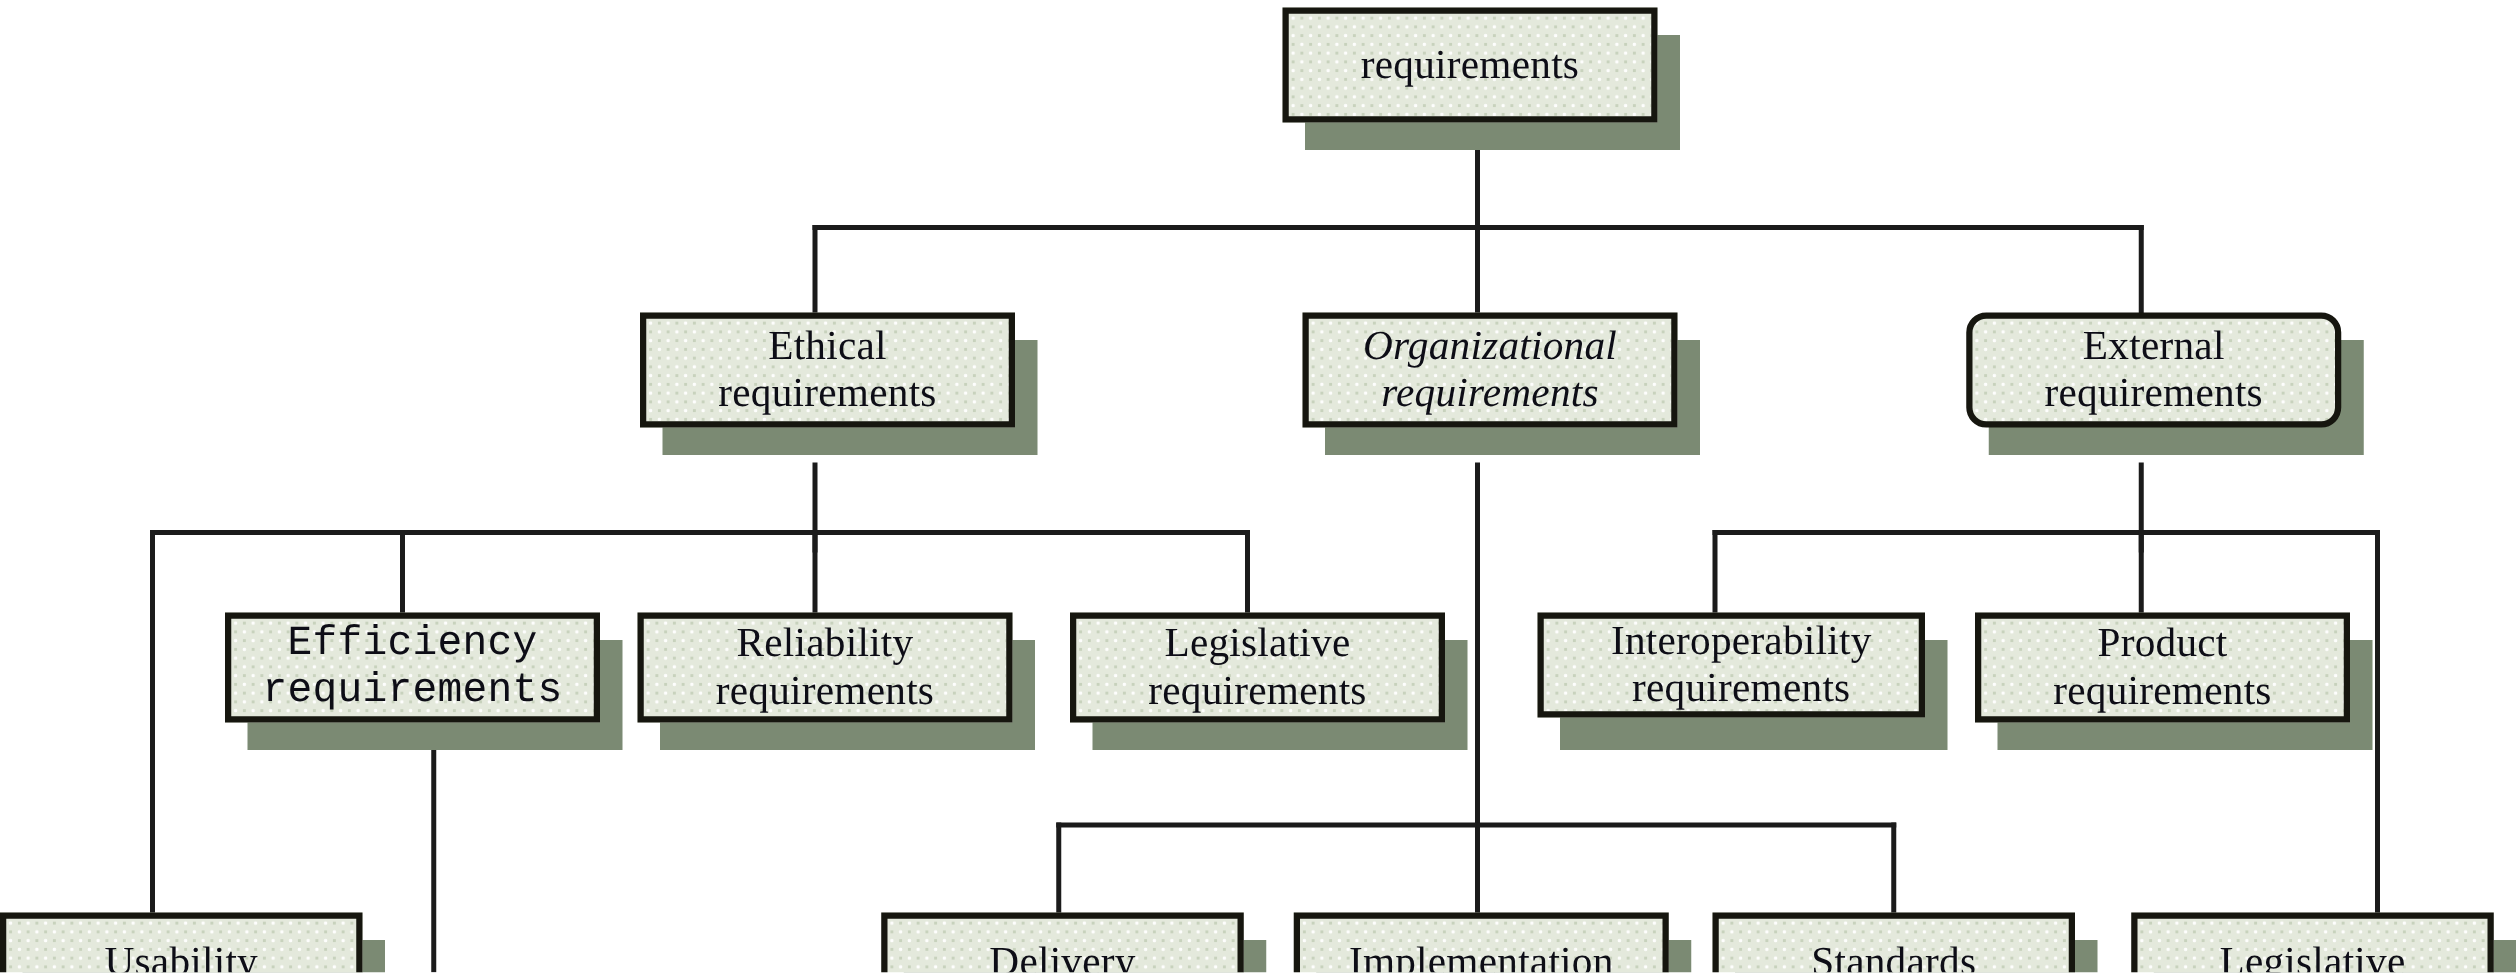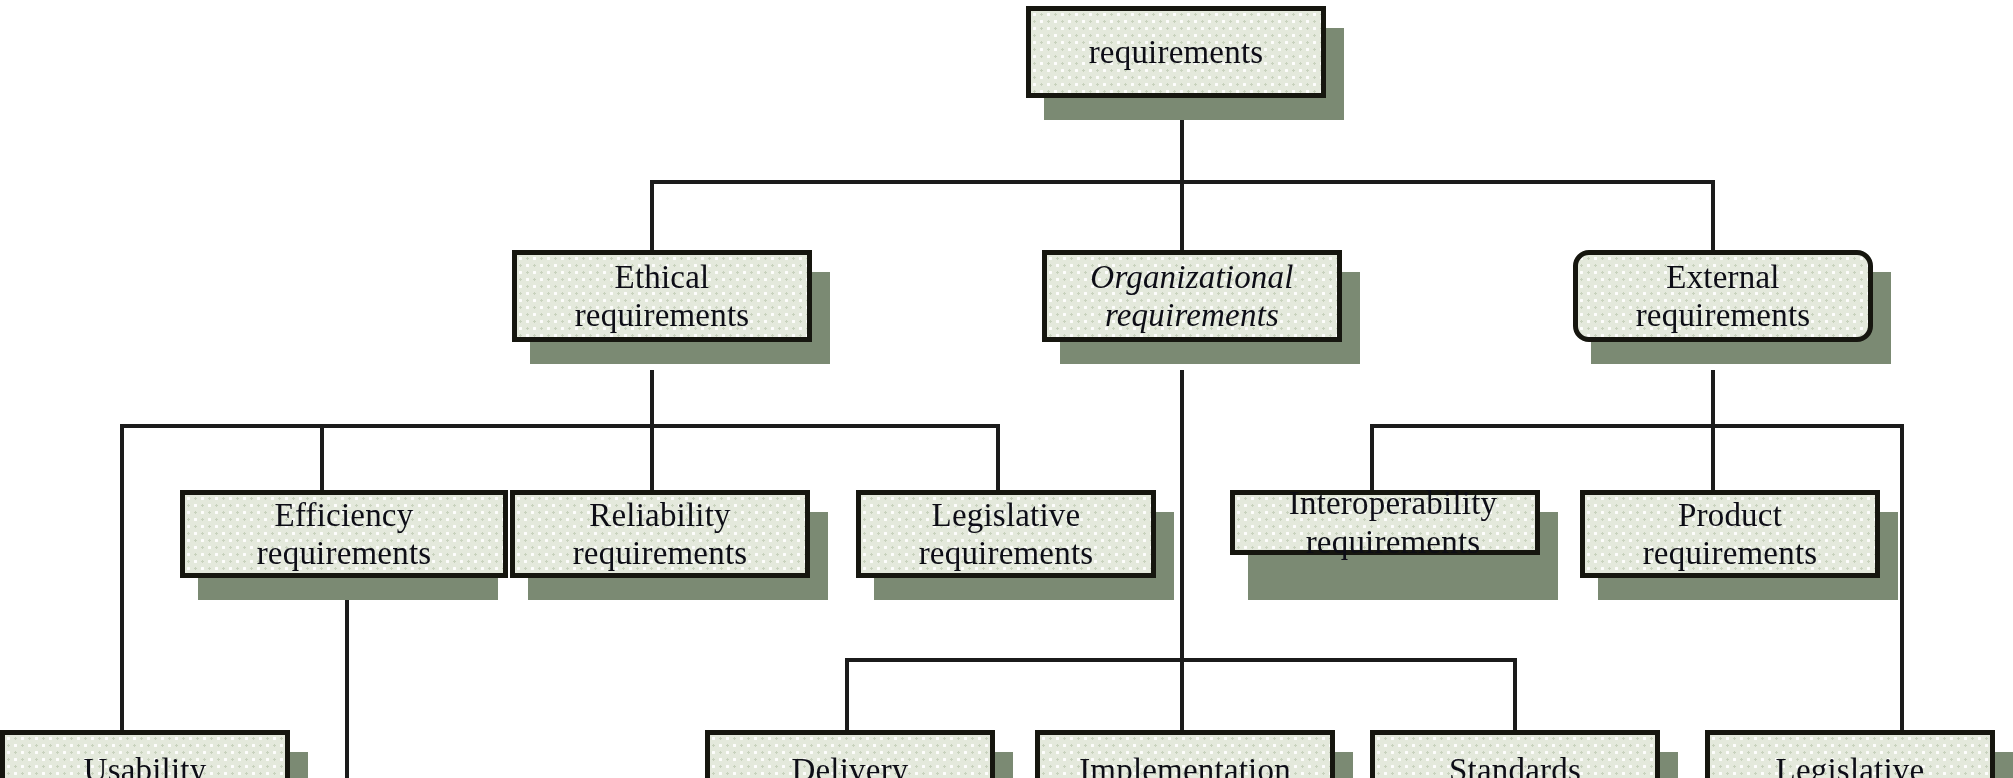--- a/index.html
+++ b/index.html
@@ -110,39 +110,39 @@
     <span class="ln">requirements</span>
   </div>
 
   <div class="shadow" style="left:1591px; top:272px; width:300px; height:92px;"></div>
   <div class="node" style="left:1573px; top:250px; width:300px; height:92px;border-radius:16px;">
     <span class="ln">External</span>
     <span class="ln">requirements</span>
   </div>
 
   <div class="shadow" style="left:198px; top:512px; width:300px; height:88px;"></div>
-  <div class="node" style="left:180px; top:490px; width:328px; height:88px;">
+  <div class="node" style="left:180px; top:490px; width:300px; height:88px;font-family:Liberation Mono, monospace;">
     <span class="ln">Efficiency</span>
     <span class="ln">requirements</span>
   </div>
 
   <div class="shadow" style="left:528px; top:512px; width:300px; height:88px;"></div>
   <div class="node" style="left:510px; top:490px; width:300px; height:88px;">
     <span class="ln">Reliability</span>
     <span class="ln">requirements</span>
   </div>
 
   <div class="shadow" style="left:874px; top:512px; width:300px; height:88px;"></div>
   <div class="node" style="left:856px; top:490px; width:300px; height:88px;">
     <span class="ln">Legislative</span>
     <span class="ln">requirements</span>
   </div>
 
   <div class="shadow" style="left:1248px; top:512px; width:310px; height:88px;"></div>
-  <div class="node" style="left:1230px; top:490px; width:310px; height:65px;padding-left:16px;">
+  <div class="node" style="left:1230px; top:490px; width:310px; height:84px;padding-left:16px;">
     <span class="ln">Interoperability</span>
     <span class="ln">requirements</span>
   </div>
 
   <div class="shadow" style="left:1598px; top:512px; width:300px; height:88px;"></div>
   <div class="node" style="left:1580px; top:490px; width:300px; height:88px;">
     <span class="ln">Product</span>
     <span class="ln">requirements</span>
   </div>
 

